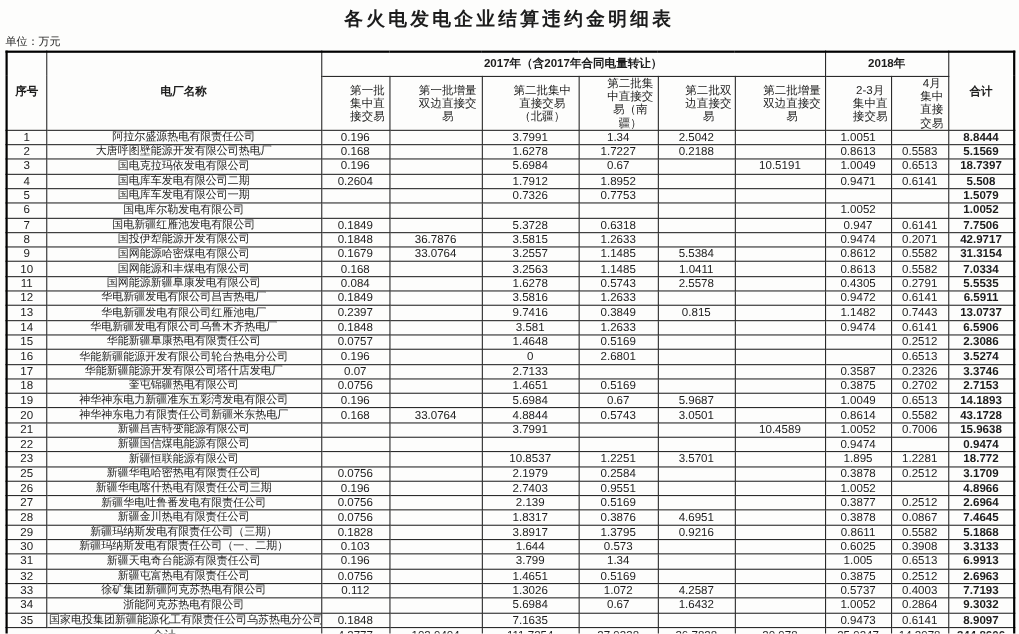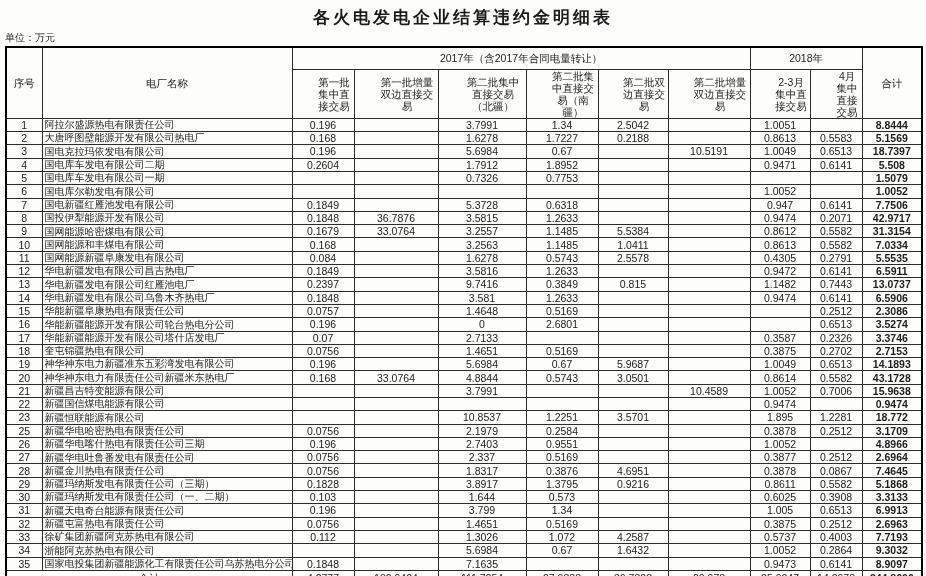--- a/index.html
+++ b/index.html
@@ -31,24 +31,24 @@
     border: 2px solid #000;
   }
   th, td {
     border: 1px solid #2b2b2b;
     font-weight: normal;
     font-size: 10.5px;
     line-height: 1.15;
     padding: 0 2px;
     overflow: hidden;
   }
-  thead tr.group-row th { height: 22px; }
+  thead tr.group-row th { height: 22px; font-weight: bold; }
   thead tr.sub-row th { height: 36px; padding-left: 24px; }
   tbody td { height: 13.3px; text-align: center; white-space: nowrap; }
-  tbody td.name { text-align: left; font-size: 10px; }
+  tbody td.name { text-align: center; font-size: 10px; }
   tbody td.seq { text-align: center; }
   td.total-col, tfoot td.total-col { font-weight: bold; text-align: center; }
   tfoot td { height: 15px; text-align: center; font-size: 10.5px; }
   tfoot td.total-label { font-weight: normal; }
 </style>
 </head>
 <body>
 
 <div class="page">
   <div class="title">各火电发电企业结算违约金明细表</div>
@@ -411,21 +411,21 @@
           <td class="num"></td>
           <td class="num">1.0052</td>
           <td class="num"></td>
           <td class="num total-col">4.8966</td>
         </tr>
         <tr>
           <td class="seq">27</td>
           <td class="name">新疆华电吐鲁番发电有限责任公司</td>
           <td class="num">0.0756</td>
           <td class="num"></td>
-          <td class="num">2.337</td>
+          <td class="num">2.139</td>
           <td class="num">0.5169</td>
           <td class="num"></td>
           <td class="num"></td>
           <td class="num">0.3877</td>
           <td class="num">0.2512</td>
           <td class="num total-col">2.6964</td>
         </tr>
         <tr>
           <td class="seq">28</td>
           <td class="name">新疆金川热电有限责任公司</td>

